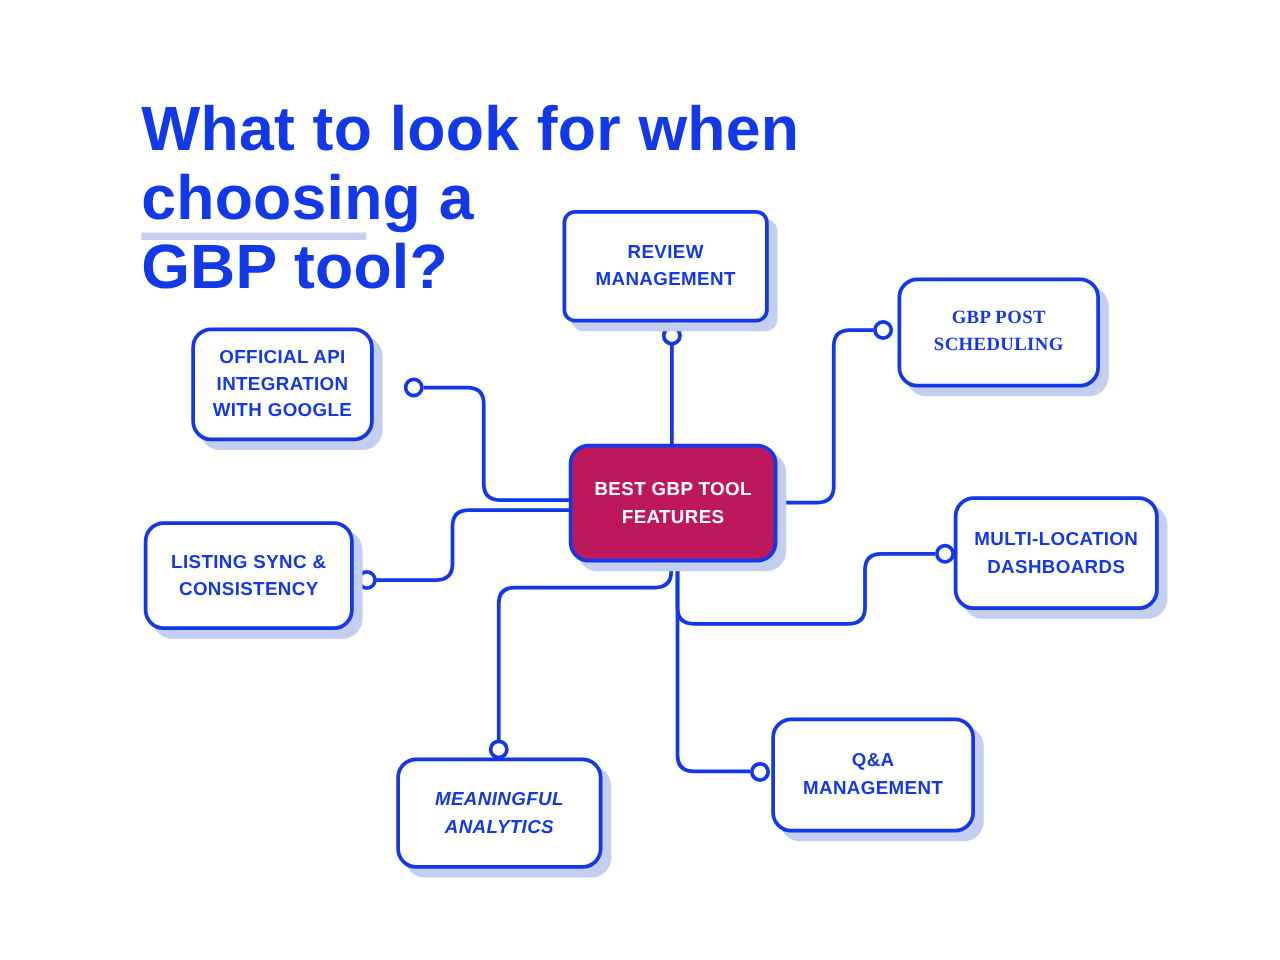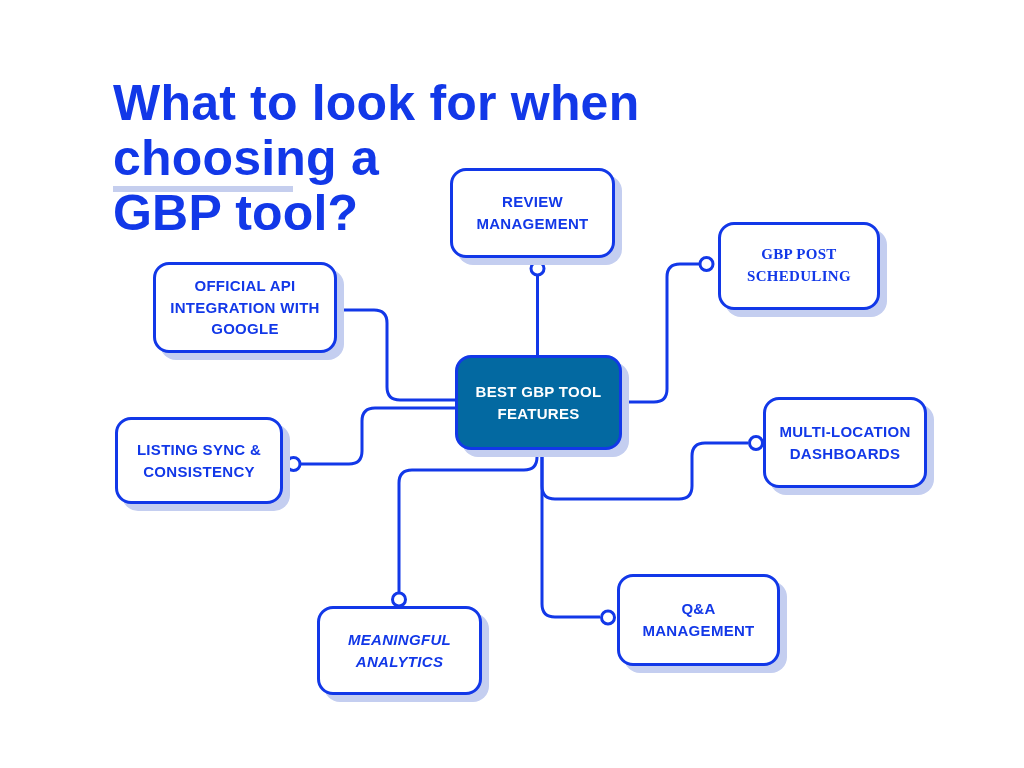--- a/index.html
+++ b/index.html
@@ -53,27 +53,27 @@
     justify-content: center;
     text-align: center;
     color: #1238E8;
     font-size: 15px;
     font-weight: bold;
     line-height: 1.45;
     letter-spacing: 0.3px;
     box-sizing: border-box;
   }
   .node.center {
-    background: #0369a1;
+    background: #be185d;
     color: #ffffff;
     border-color: #1238E8;
   }
-  .n-review     { left: 450px; top: 168px; width: 165px; height: 90px; padding: 0 14px; }
+  .n-review     { left: 450px; top: 168px; width: 165px; height: 90px; padding: 0 14px; border-radius: 10px; }
   .n-gbp        { left: 718px; top: 222px; width: 162px; height: 88px; padding: 0 16px; font-family: Liberation Serif, serif; }
-  .n-official   { left: 153px; top: 262px; width: 184px; height: 91px; padding: 4px 12px; }
+  .n-official   { left: 153px; top: 262px; width: 146px; height: 91px; padding: 4px 12px; }
   .n-listing    { left: 115px; top: 417px; width: 168px; height: 87px; padding: 0 12px; }
   .n-center     { left: 455px; top: 355px; width: 167px; height: 95px; padding: 0 8px;  }
   .n-multi      { left: 763px; top: 397px; width: 164px; height: 91px; padding: 0 8px;  }
   .n-qa         { left: 617px; top: 574px; width: 163px; height: 92px; padding: 0 24px; }
   .n-meaningful { left: 317px; top: 606px; width: 165px; height: 89px; padding: 0 12px; font-style: italic; }
 </style>
 </head>
 <body>
 
 <div class="page-title">

